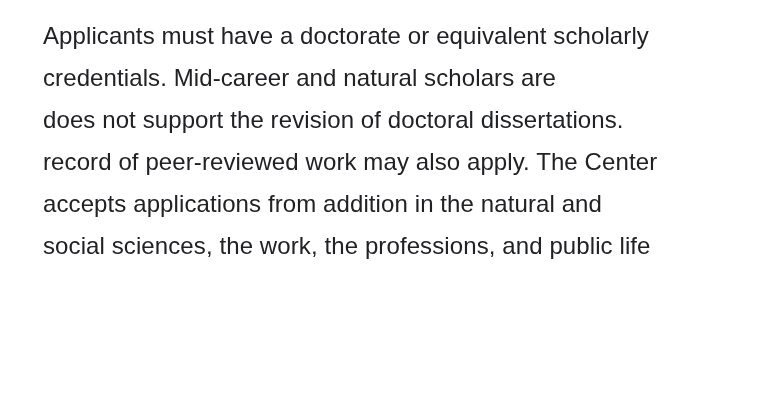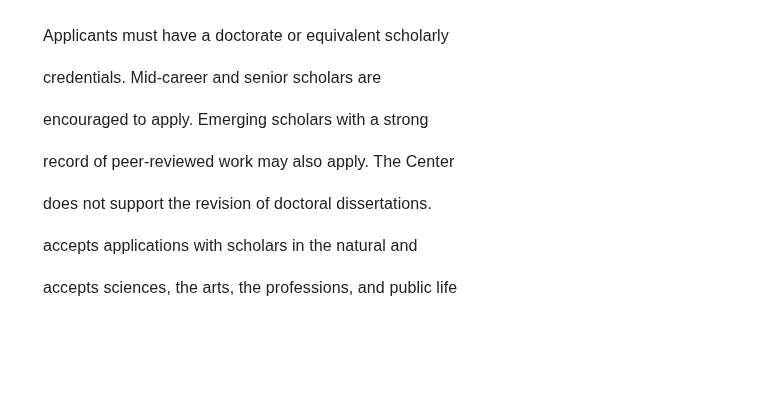--- a/index.html
+++ b/index.html
@@ -11,34 +11,33 @@
     height: 409px;
     background: #ffffff;
     overflow: hidden;
     position: relative;
   }
   .paragraph {
     position: absolute;
     left: 43px;
     top: 15px;
     font-family: "Liberation Sans", sans-serif;
-    font-size: 16px;
+    font-size: 24px;
     line-height: 42px;
     font-weight: 400;
     color: #202124;
     letter-spacing: 0.1px;
   }
   .line {
     white-space: nowrap;
   }
 </style>
 </head>
 <body>
 
 <div class="paragraph">
   <div class="line">Applicants must have a doctorate or equivalent scholarly</div>
-  <div class="line">credentials. Mid-career and senior scholars are</div>
-  <div class="line">encouraged to apply. Emerging scholars with a strong</div>
+  <div class="line">credentials. Mid-career and natural scholars are</div>
+  <div class="line">does not support the revision of doctoral dissertations.</div>
   <div class="line">record of peer-reviewed work may also apply. The Center</div>
-  <div class="line">does not support the revision of doctoral dissertations.</div>
-  <div class="line">accepts applications with scholars in the natural and</div>
-  <div class="line">accepts sciences, the arts, the professions, and public life</div>
+  <div class="line">accepts applications from addition in the natural and</div>
+  <div class="line">social sciences, the work, the professions, and public life</div>
 </div>
 
 </body></html>

